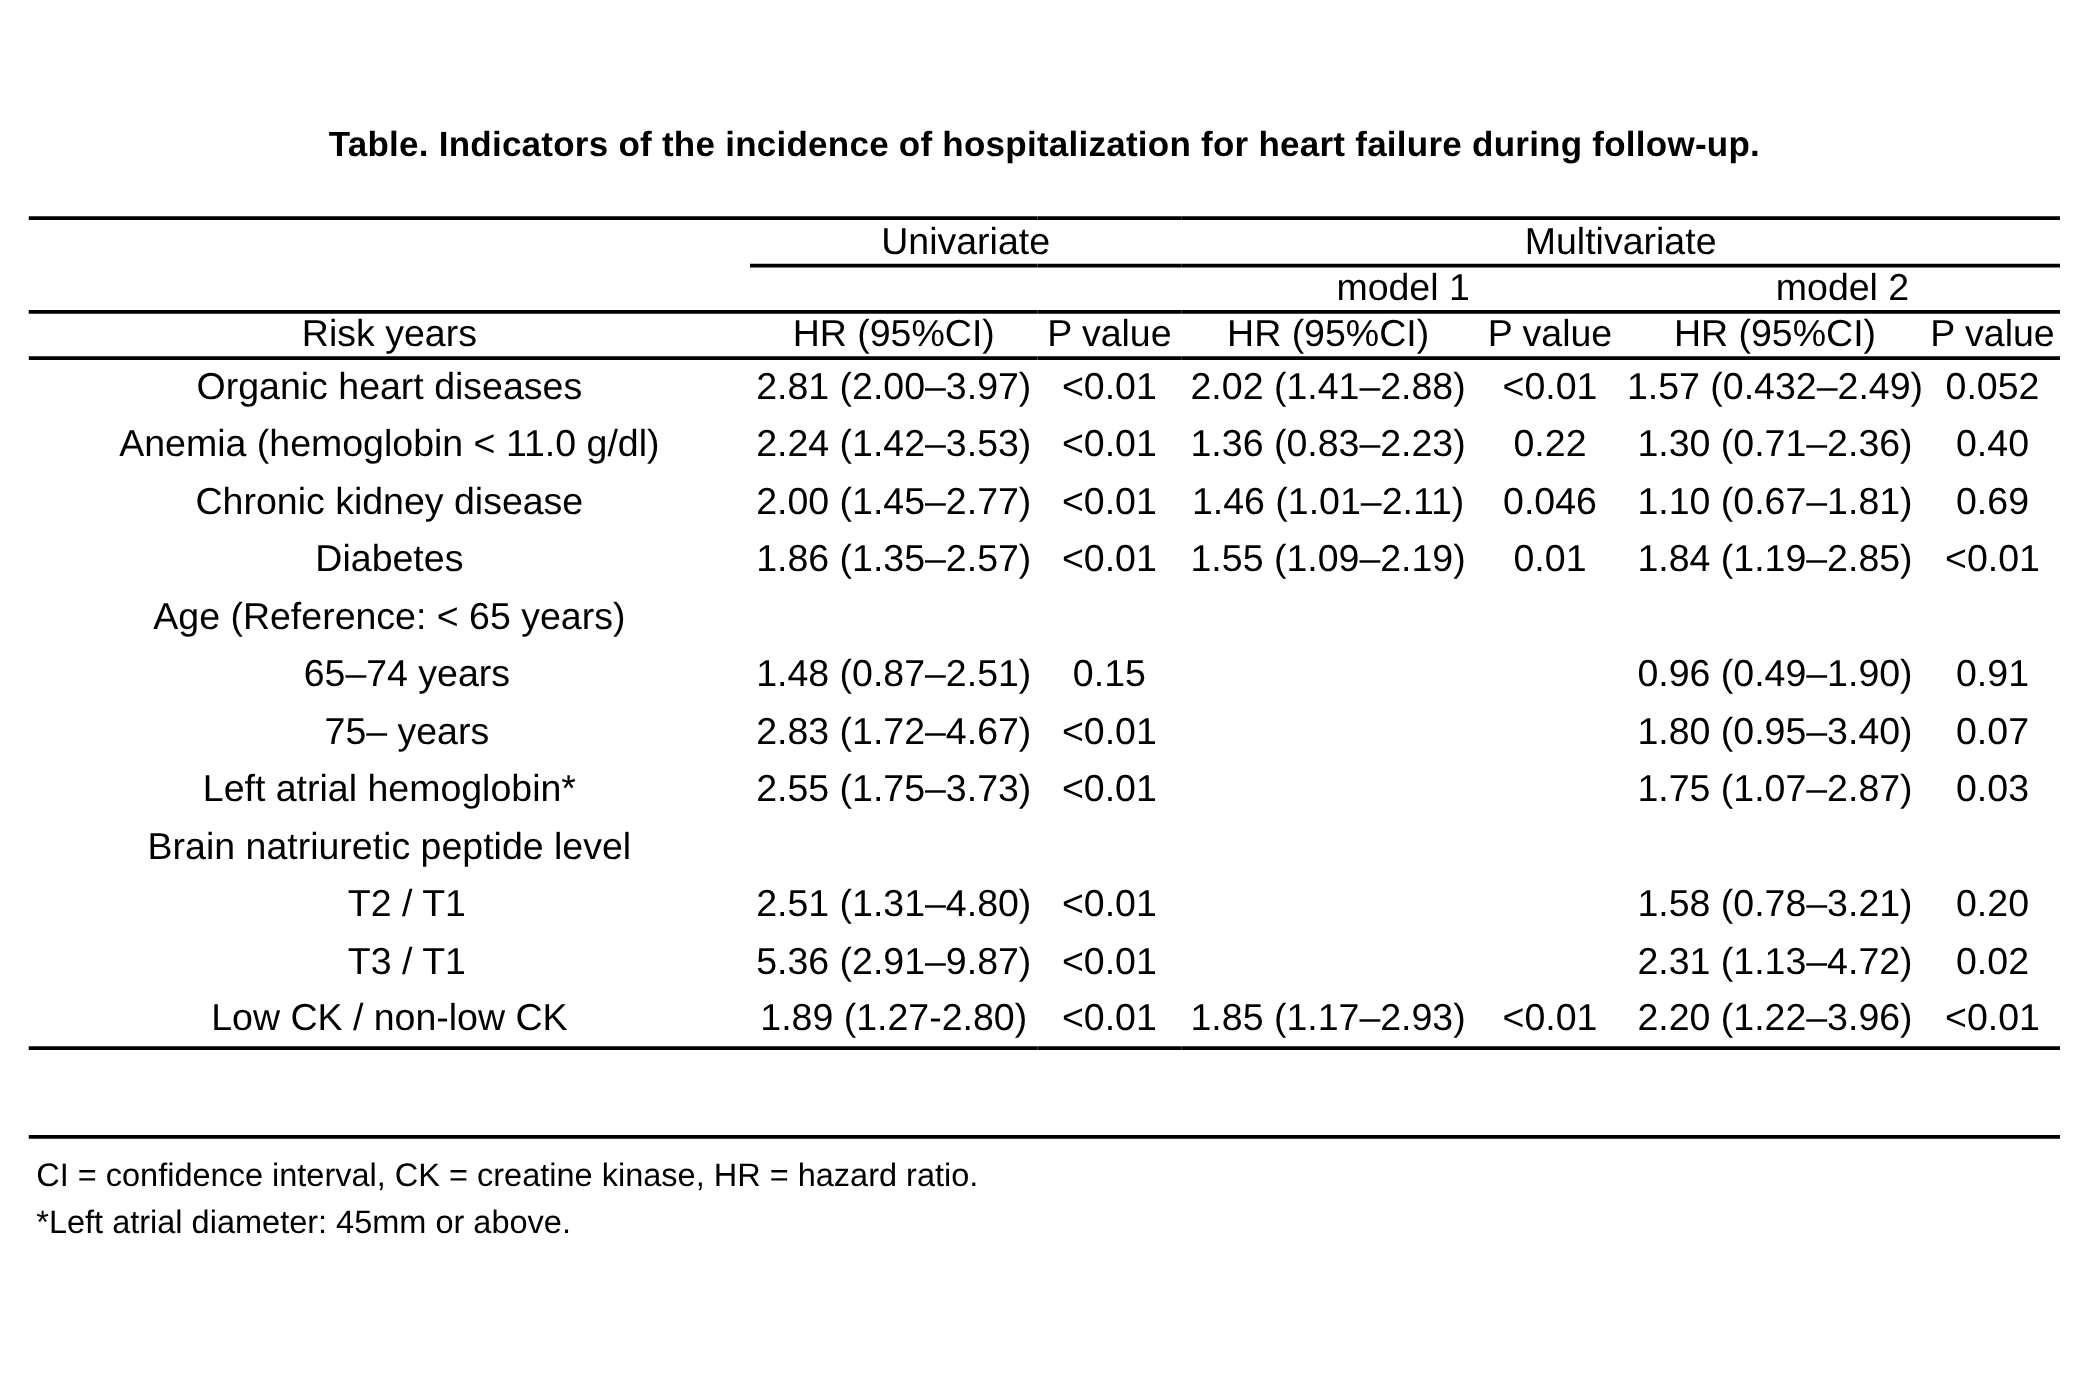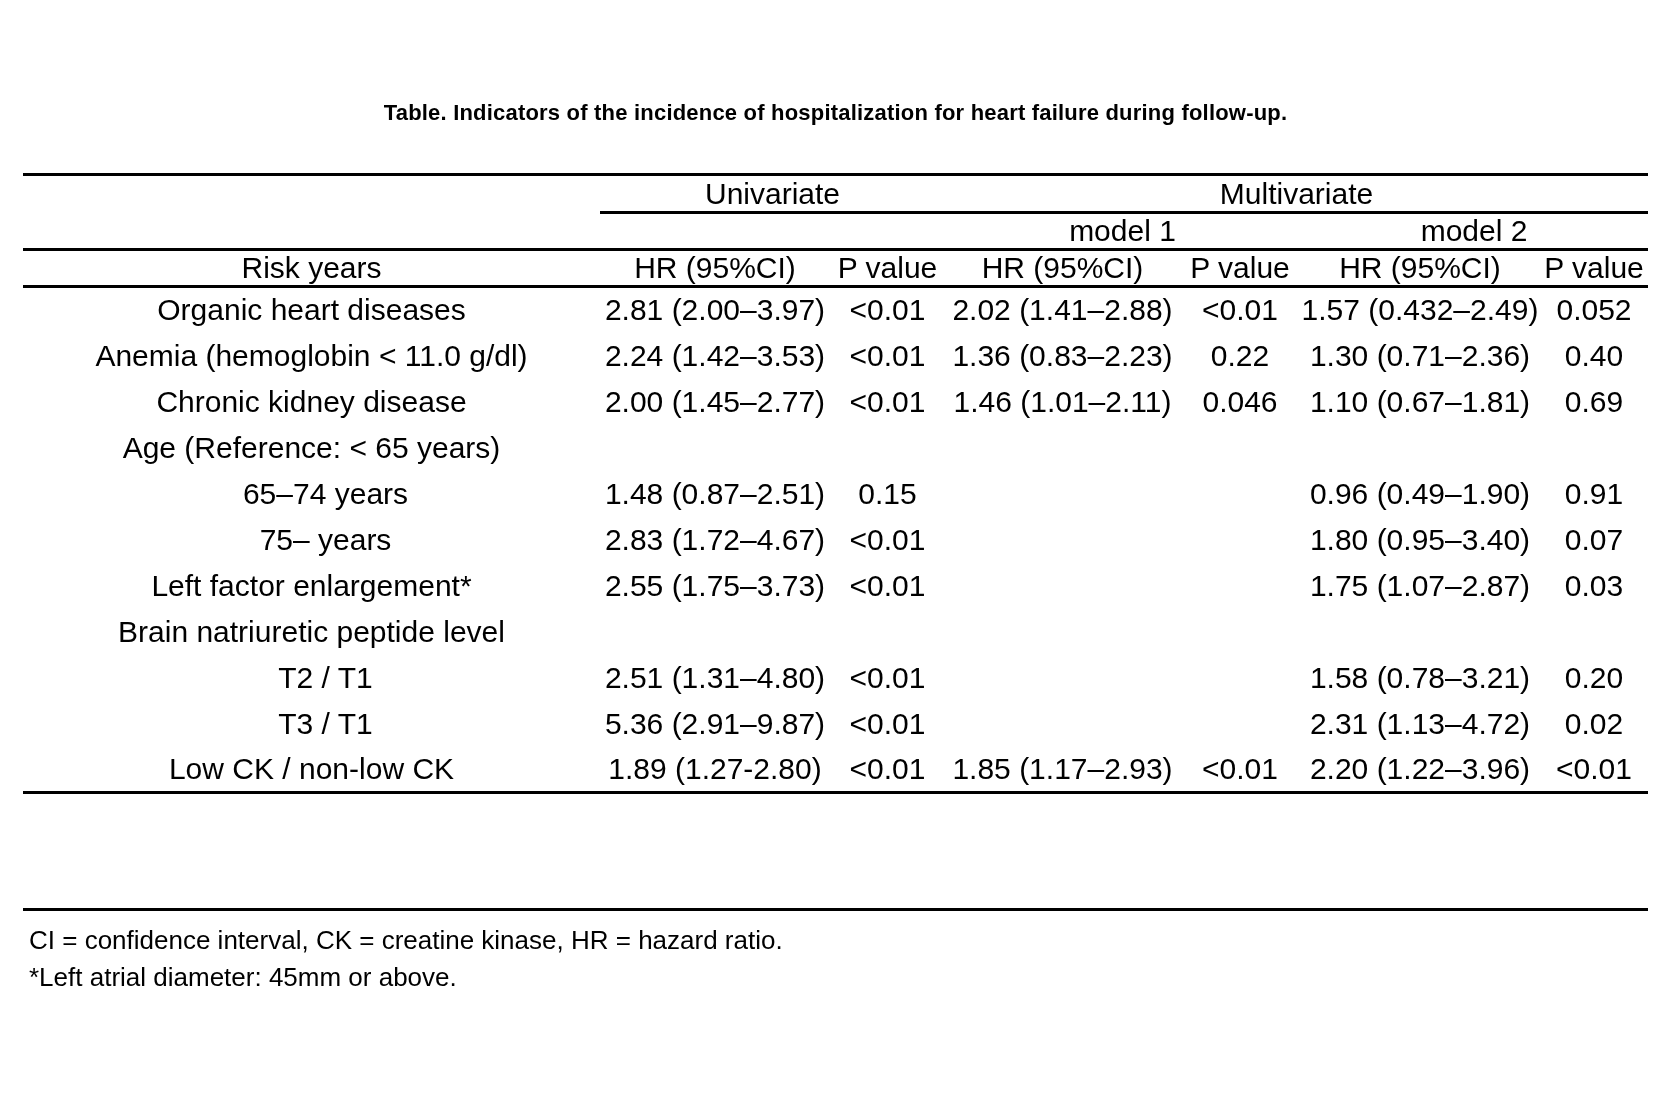--- a/index.html
+++ b/index.html
@@ -6,21 +6,21 @@
   html, body { margin: 0; padding: 0; background: #ffffff; }
   body {
     width: 1680px; height: 1120px;
     color: #000000;
     font-family: "Liberation Sans", sans-serif;
   }
   .page { position: relative; width: 1680px; height: 1120px; background: #ffffff; overflow: hidden; }
 
   .title {
     position: absolute; left: 23px; top: 100px; width: 1625px;
-    text-align: center; font-size: 22px; font-weight: bold;
+    text-align: center; font-size: 28px; font-weight: bold;
     letter-spacing: 0.2px;
   }
 
   table.results {
     position: absolute; left: 23px; top: 173px; width: 1625px;
     border-collapse: collapse; table-layout: fixed;
     font-size: 30px;
   }
   table.results th, table.results td {
     padding: 0; margin: 0;
@@ -110,20 +110,29 @@
       <tr>
         <td class="label">Chronic kidney disease</td>
         <td>2.00 (1.45–2.77)</td>
         <td>&lt;0.01</td>
         <td>1.46 (1.01–2.11)</td>
         <td>0.046</td>
         <td>1.10 (0.67–1.81)</td>
         <td>0.69</td>
       </tr>
       <tr>
+        <td class="label">Diabetes</td>
+        <td>1.86 (1.35–2.57)</td>
+        <td>&lt;0.01</td>
+        <td>1.55 (1.09–2.19)</td>
+        <td>0.01</td>
+        <td>1.84 (1.19–2.85)</td>
+        <td>&lt;0.01</td>
+      </tr>
+      <tr>
         <td class="label">Age (Reference: &lt; 65 years)</td>
         <td></td>
         <td></td>
         <td></td>
         <td></td>
         <td></td>
         <td></td>
       </tr>
       <tr>
         <td class="label indent">65–74 years</td>
@@ -137,21 +146,21 @@
       <tr>
         <td class="label indent">75– years</td>
         <td>2.83 (1.72–4.67)</td>
         <td>&lt;0.01</td>
         <td></td>
         <td></td>
         <td>1.80 (0.95–3.40)</td>
         <td>0.07</td>
       </tr>
       <tr>
-        <td class="label">Left factor enlargement*</td>
+        <td class="label">Left atrial hemoglobin*</td>
         <td>2.55 (1.75–3.73)</td>
         <td>&lt;0.01</td>
         <td></td>
         <td></td>
         <td>1.75 (1.07–2.87)</td>
         <td>0.03</td>
       </tr>
       <tr>
         <td class="label">Brain natriuretic peptide level</td>
         <td></td>

